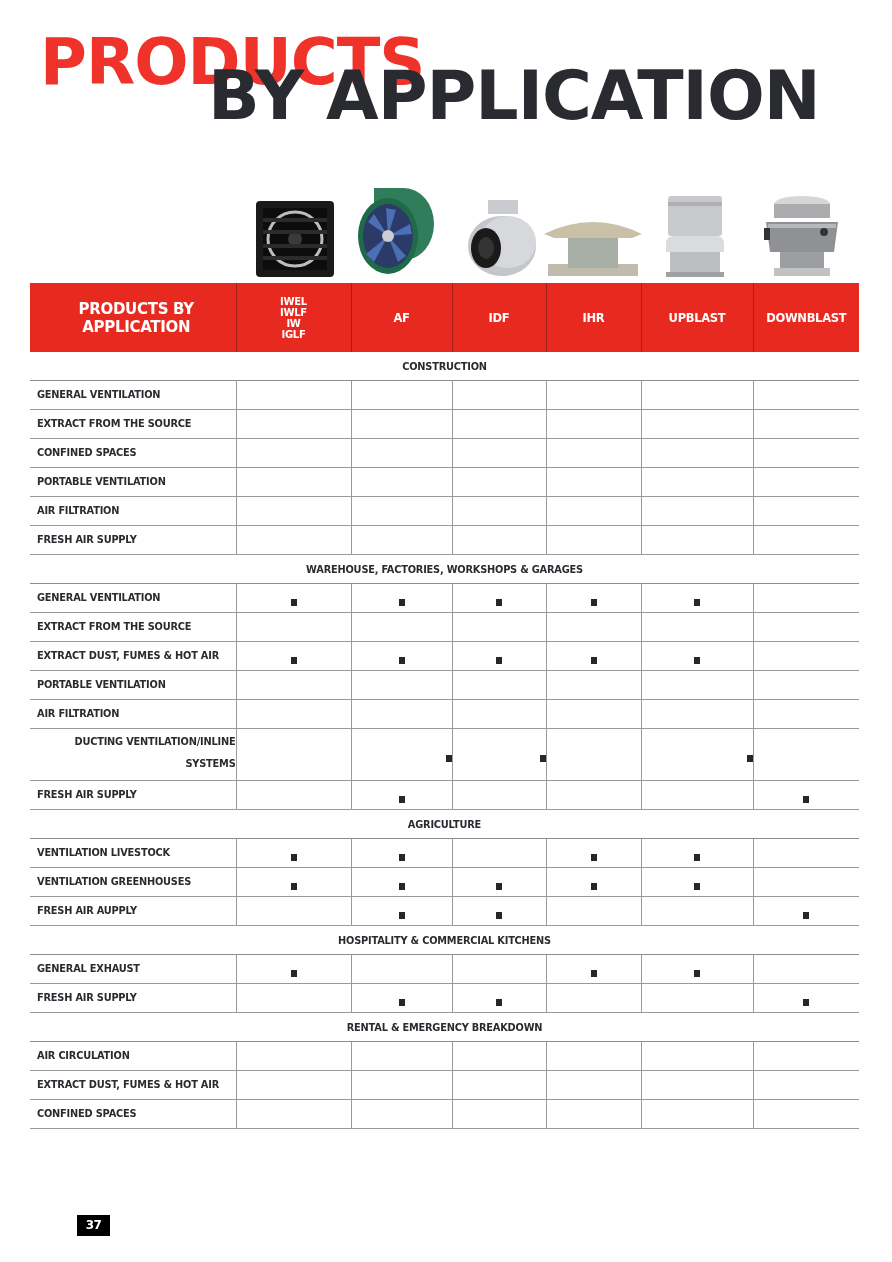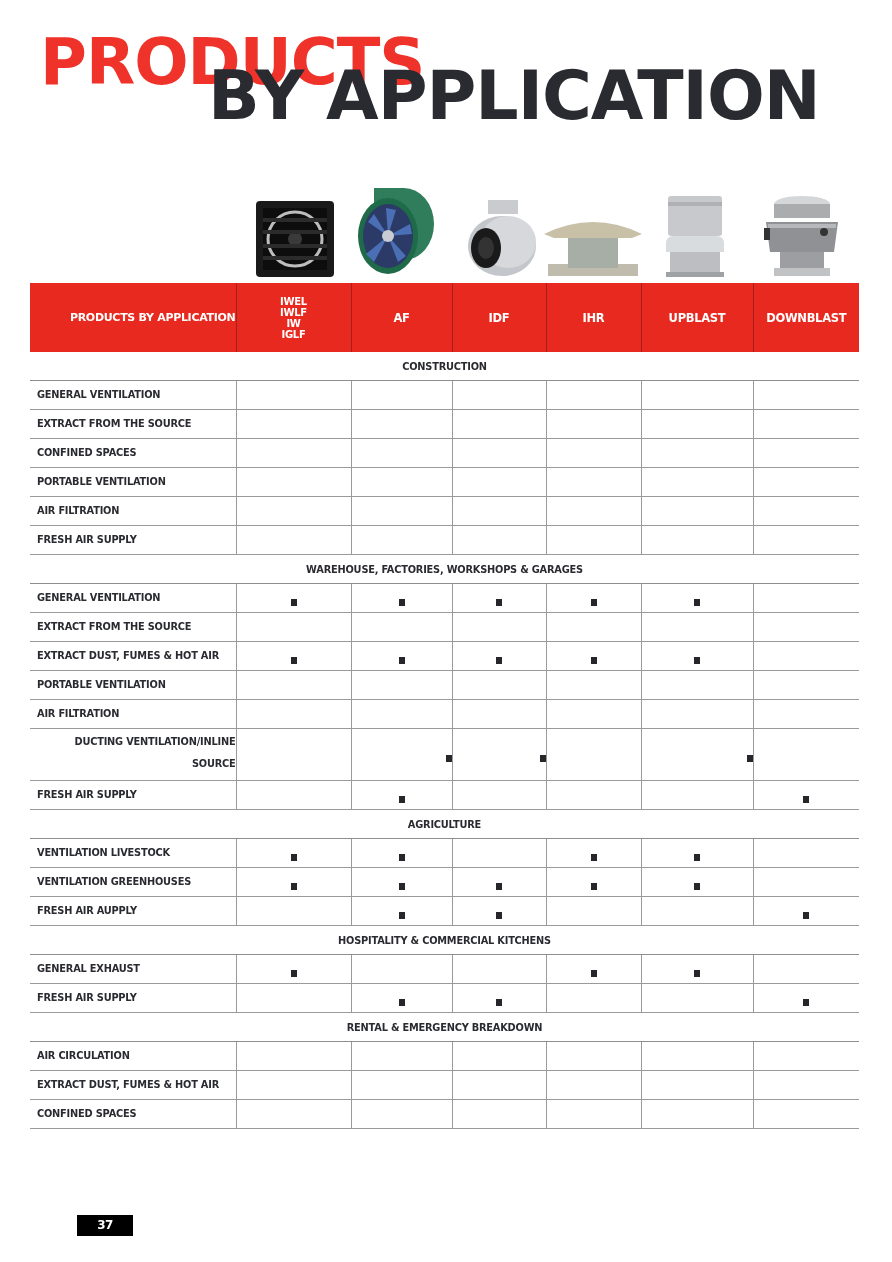--- a/index.html
+++ b/index.html
@@ -30,21 +30,21 @@
   table.grid col.c3 { width: 94px; }
   table.grid col.c4 { width: 95px; }
   table.grid col.c5 { width: 112px; }
   table.grid col.c6 { width: 106px; }
 
   thead th {
     background: #e8291f; color: #ffffff; height: 69px; padding: 0;
     font-family: "DejaVu Sans", sans-serif; font-weight: 700; font-size: 11.5px;
     letter-spacing: -0.3px; text-align: center; border-left: 1px solid #a5201a;
   }
-  thead th:first-child { text-align: right; padding-left: 7px; border-left: none; font-size: 11px; }
+  thead th:first-child { text-align: center; padding-left: 7px; border-left: none; font-size: 15px; }
   thead th .stack { line-height: 11px; font-size: 10px; }
 
   tr.section td {
     height: 28px; text-align: center; font-weight: 700; font-size: 9.8px;
     letter-spacing: -0.2px; color: #2a2b30; padding: 0;
     border-bottom: 1.5px solid #8e8e8e;
     margin-top: 15px;
   }
   tr.item td {
     height: 28px; padding: 0; border-bottom: 1.5px solid #9a9a9a;
@@ -57,21 +57,21 @@
   }
   tr.item.tall td { height: 49px; text-align: right; }
   tr.item.tall td.label { line-height: 22px; padding-top: 2px; }
   .mark {
     display: inline-block; width: 6px; height: 7px; background: #26272b;
     margin-top: 15px;
   }
   tr.item.tall .mark { margin-top: 26px; }
 
   .page-badge {
-    position: absolute; left: 77px; top: 1215px; width: 56px; height: 21px;
+    position: absolute; left: 77px; top: 1215px; width: 33px; height: 21px;
     background: #000000; color: #ffffff; font-weight: 700; font-size: 12px;
     text-align: center; line-height: 21px; letter-spacing: -0.5px;
   }
 </style>
 </head>
 <body>
 
 <div class="title-red">PRODUCTS</div>
 <div class="title-dark">BY APPLICATION</div>
 
@@ -267,21 +267,21 @@
         <td></td>
         <td></td>
         <td></td>
         <td></td>
         <td></td>
         <td></td>
       </tr>
       <tr class="item tall">
         <td class="label">
           <div>DUCTING VENTILATION/INLINE</div>
-          <div>SOURCE</div>
+          <div>SYSTEMS</div>
         </td>
         <td></td>
         <td><span class="mark"></span></td>
         <td><span class="mark"></span></td>
         <td></td>
         <td><span class="mark"></span></td>
         <td></td>
       </tr>
       <tr class="item">
         <td class="label">FRESH AIR SUPPLY</td>

